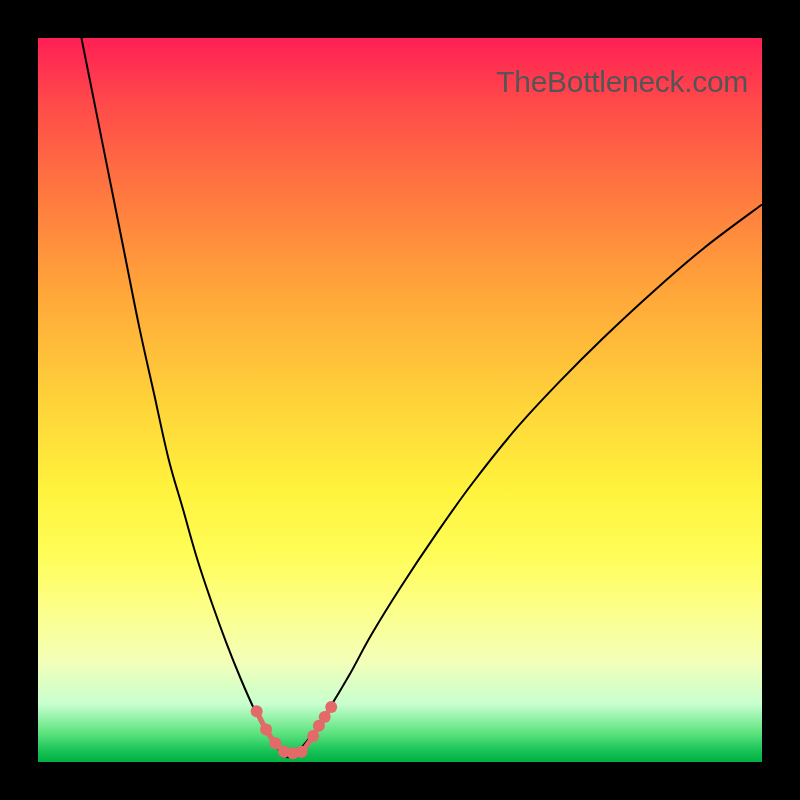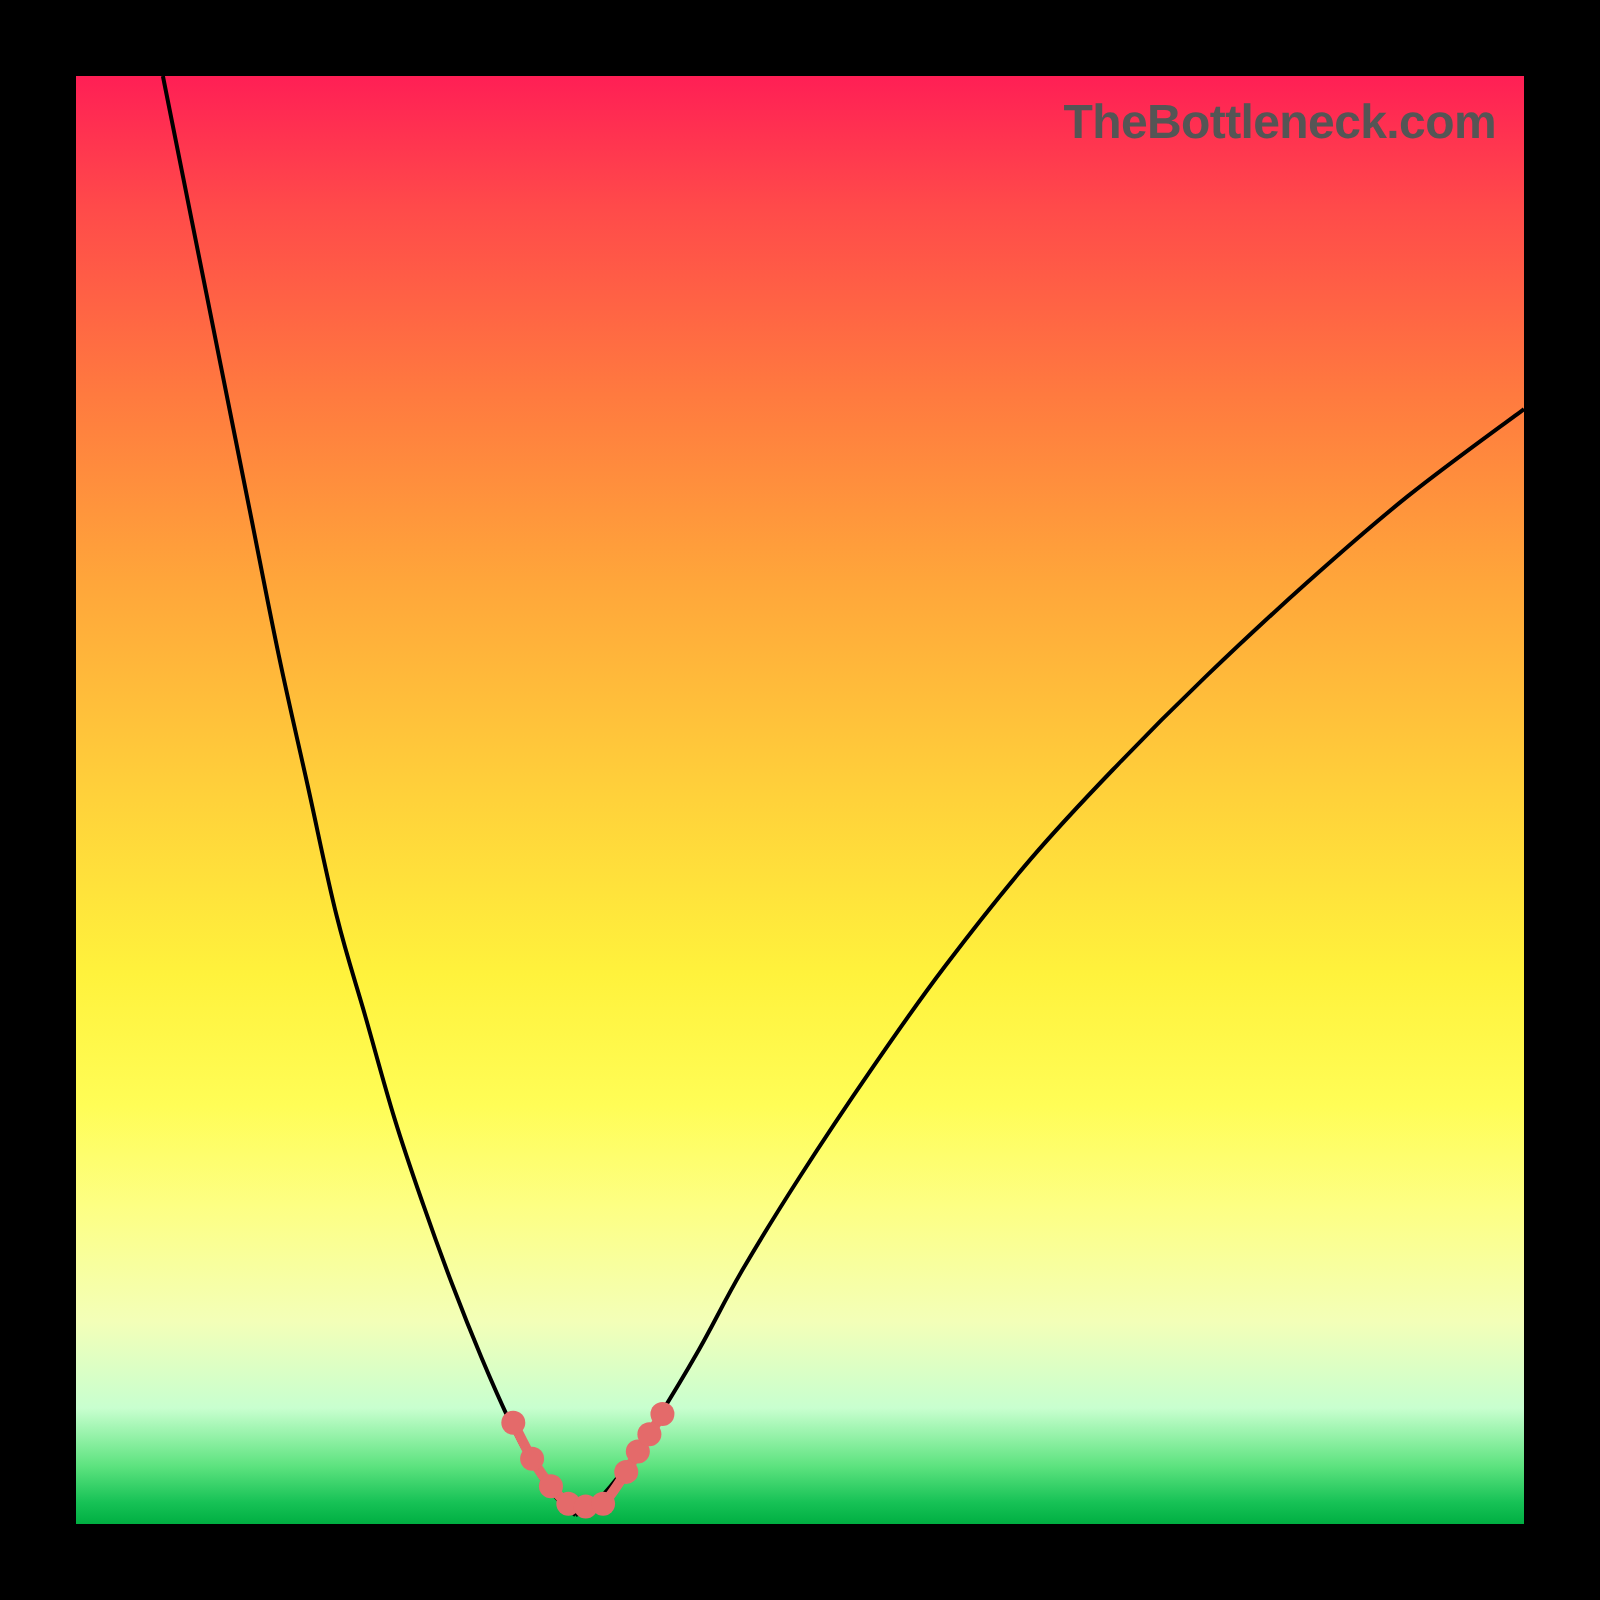--- a/index.html
+++ b/index.html
@@ -35,25 +35,25 @@
       #fdff83 78%,
       #f3ffb8 86%,
       #c8ffcf 92%,
       #5de37f 96%,
       #17c256 98.5%,
       #00af42 100%
     );
   }
   .watermark {
     position: absolute;
-    top: 10px;
+    top: 27px;
     right: 14px;
     font-family: Arial, Helvetica, sans-serif;
-    font-size: 24px;
-    font-weight: 700;
+    font-size: 30px;
+    font-weight: 400;
     color: #555555;
     letter-spacing: -0.3px;
   }
   svg.overlay {
     position: absolute;
     left: 0;
     top: 0;
     width: 724px;
     height: 724px;
     overflow: visible;

